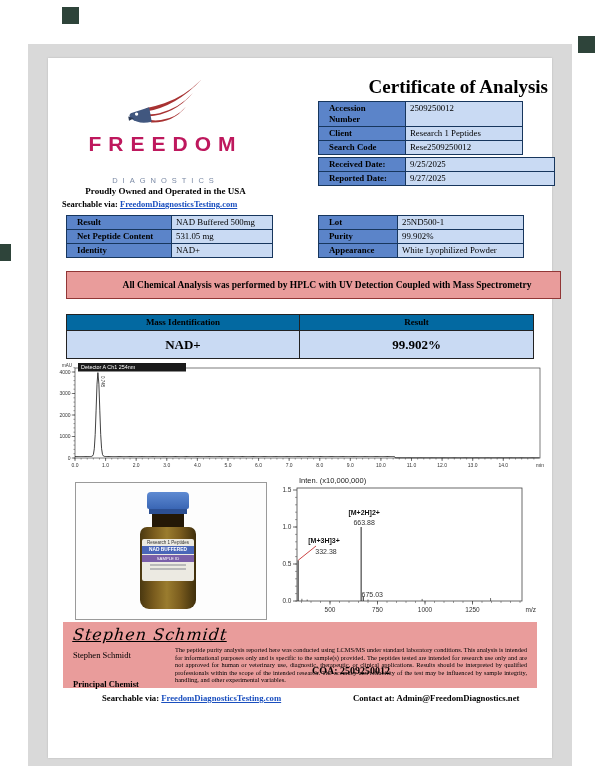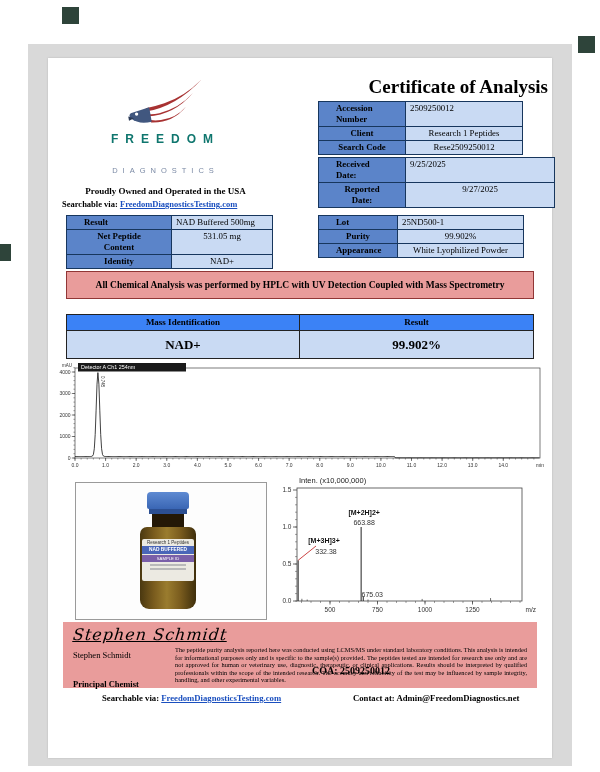--- a/index.html
+++ b/index.html
@@ -5,46 +5,46 @@
   html,body{margin:0;padding:0;}
   body{width:600px;height:772px;background:#ffffff;position:relative;overflow:hidden;
        font-family:"Liberation Serif",serif;color:#000;}
   .frame{position:absolute;left:28px;top:44px;width:544px;height:722px;background:#d9d9d9;}
   .sheet{position:absolute;left:48px;top:58px;width:504px;height:700px;background:#ffffff;
          box-shadow:0 0 2px rgba(0,0,0,.15);}
   .abs{position:absolute;}
   .mark{position:absolute;width:17px;height:17px;}
 
   
-  .brand-word{font-family:"Liberation Sans",sans-serif;font-weight:bold;font-size:12px;
-              letter-spacing:7px;color:#0f766e;text-align:center;}
+  .brand-word{font-family:"Liberation Sans",sans-serif;font-weight:bold;font-size:21px;
+              letter-spacing:7px;color:#be185d;text-align:center;}
   .brand-sub{font-family:"Liberation Sans",sans-serif;font-size:7.5px;letter-spacing:5px;
              color:#7b8aa5;text-align:center;margin-top:20px;}
   .tagline{font-weight:bold;font-size:9px;text-align:center;}
   .searchline{font-size:8.5px;font-weight:bold;}
   a.link{color:#1a4fbf;text-decoration:underline;font-weight:bold;cursor:pointer;}
 
   .doc-title{font-size:19px;font-weight:bold;text-align:right;}
 
   
   .kvtable{position:absolute;}
   .kvrow{display:grid;grid-template-columns:var(--lw) 1fr;}
-  .kvrow + .kvrow{margin-top:-1px;text-align:center;}
+  .kvrow + .kvrow{margin-top:-1px;}
   .kvlabel{background:#5b84c9;border:1px solid #17365d;font-weight:bold;font-size:8.8px;
-           padding:1px 17px;line-height:11px;}
+           padding:1px 10px;line-height:11px;}
   .kvvalue{background:#c9daf3;border:1px solid #17365d;border-left:none;font-size:8.8px;
            padding:1px 4px;line-height:11px;}
 
   .banner{position:absolute;background:#e99c9b;border:1px solid #913636;text-align:center;
           font-weight:bold;font-size:9.5px;line-height:26px;}
 
   .mass-table{position:absolute;border:1px solid #222;}
   .mass-head{display:grid;grid-template-columns:1fr 1fr;}
   .mass-head div{border-bottom:1px solid #222;font-weight:bold;font-size:9px;text-align:center;
-                 line-height:15px;background:#3b82f6;}
+                 line-height:15px;background:#0369a1;}
   .mass-head div:first-child{border-right:1px solid #222;}
   .mass-row{display:grid;grid-template-columns:1fr 1fr;}
   .mass-row div{background:#c9daf3;font-weight:bold;font-size:13px;text-align:center;line-height:27px;}
   .mass-row div:first-child{border-right:1px solid #222;}
 
   .chart-box{position:absolute;}
   svg text{font-family:"Liberation Sans",sans-serif;}
 
   
   .photo{position:absolute;border:1px solid #9a9a9a;background:#fdfdfd;}
@@ -153,21 +153,21 @@
     <div class="kvrow">
       <div class="kvlabel">Purity</div>
       <div class="kvvalue">99.902%</div>
     </div>
     <div class="kvrow">
       <div class="kvlabel">Appearance</div>
       <div class="kvvalue">White Lyophilized Powder</div>
     </div>
   </div>
 
-  <div class="banner" style="left:18px;top:213px;width:466px;height:26px;">All Chemical Analysis was performed by HPLC with UV Detection Coupled with Mass Spectrometry</div>
+  <div class="banner" style="left:18px;top:213px;width:466px;height:26px;padding-left:27px;">All Chemical Analysis was performed by HPLC with UV Detection Coupled with Mass Spectrometry</div>
 
   <div class="mass-table" style="left:18px;top:256px;width:466px;">
     <div class="mass-head">
       <div>Mass Identification</div>
       <div>Result</div>
     </div>
     <div class="mass-row">
       <div>NAD+</div>
       <div>99.902%</div>
     </div>

